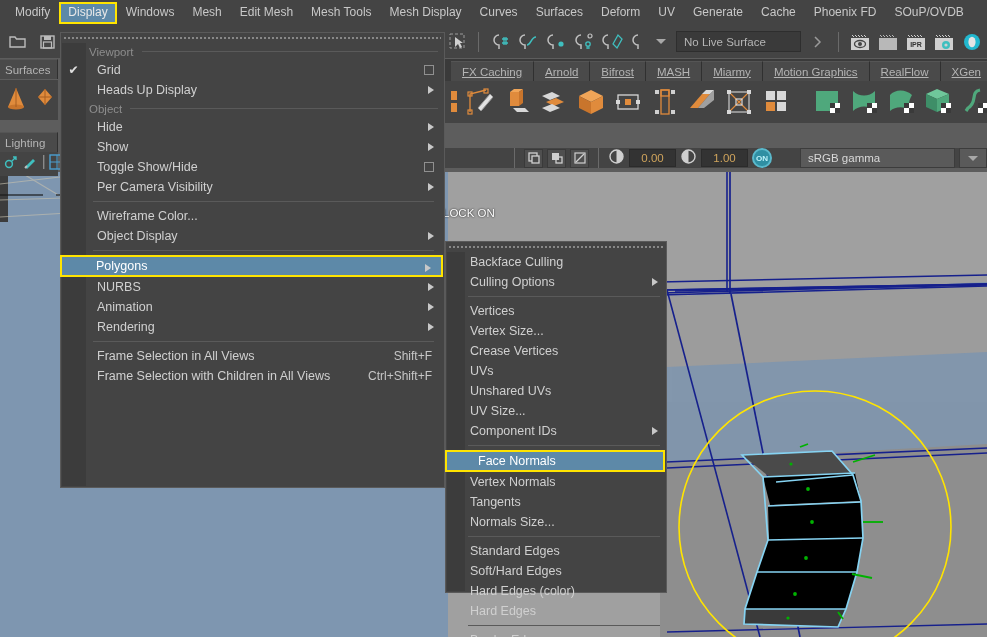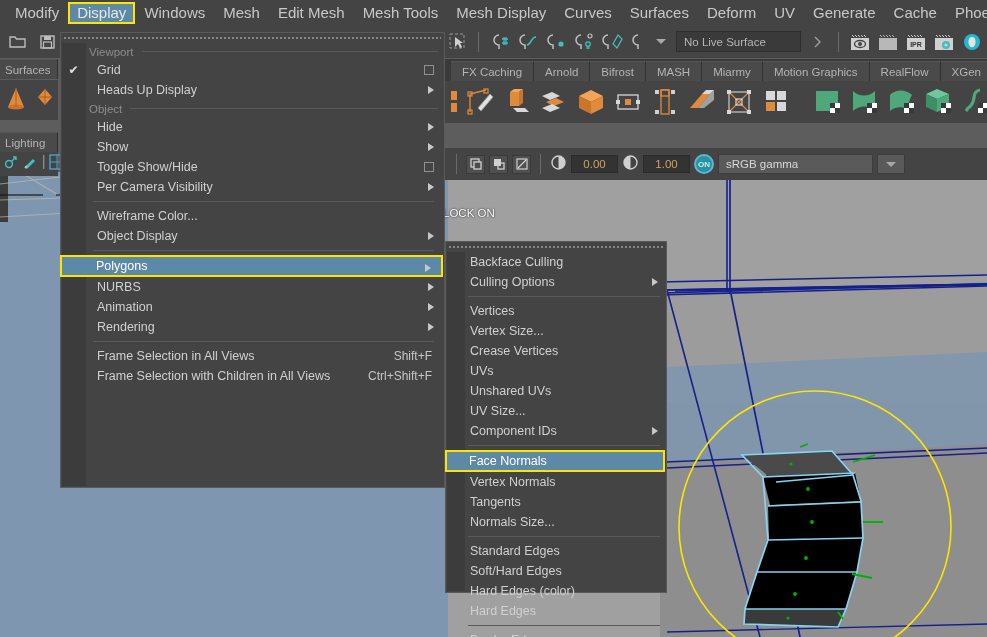--- a/index.html
+++ b/index.html
@@ -10,21 +10,21 @@
     overflow: hidden;
   }
   #app { position: relative; width: 987px; height: 637px; }
 
   
   .menubar {
     position: absolute; left: 0; top: 0; width: 987px; height: 25px;
     background: #444444;
     display: flex; align-items: center;
     padding-left: 6px;
-    font-size: 15px; color: #c8c8c8;
+    font-size: 12px; color: #c8c8c8;
   }
   .menubar .mi {
     padding: 3px 9px 4px 9px; white-space: nowrap; line-height: 15px;
     position: relative;
   }
   .menubar .mi.active {
     background: #5d89a8; color: #e8e8e8;
     border: 2px solid #ffe400;
     padding: 1px 7px 2px 7px;
   }
@@ -55,57 +55,59 @@
 
   
   .shelftabs {
     position: absolute; left: 445px; top: 59px; width: 542px; height: 22px;
     background: #3a3a3a; display: flex; align-items: flex-end;
     font-size: 11.5px; color: #b4b4b4;
   }
   .shelftab {
     height: 20px; padding: 0 11px; display: flex; align-items: center;
     background: #4a4a4a; border-right: 1px solid #303030;
-    border-top: 1px solid #555; white-space: nowrap;
+    border-top: 1px solid #555; white-space: nowrap; text-decoration: underline;
   }
   .shelftab.first { margin-left: 6px; }
 
   
   .shelfrow {
     position: absolute; left: 445px; top: 81px; width: 542px; height: 42px;
     background: #444444; display: flex; align-items: center; gap: 5px;
     padding-left: 4px;
   }
   .shelf-ic { width: 32px; height: 32px; flex: 0 0 32px; }
 
   
   .cmbar {
-    position: absolute; left: 445px; top: 148px; width: 542px; height: 32px;
+    position: absolute; left: 445px; top: 148px; width: 542px; height: 20px;
     background: #444444; display: flex; align-items: center; gap: 4px;
     padding-left: 6px;
+    justify-content: flex-end;
   }
   .cm-btn {
     width: 19px; height: 19px; background: #4f4f4f; border: 1px solid #3a3a3a;
     display: flex; align-items: center; justify-content: center;
   }
   .cm-num {
     width: 47px; height: 18px; background: #333; border: 1px solid #2b2b2b;
     color: #cfa45c; font-size: 11.5px; display: flex; align-items: center;
     justify-content: center;
   }
   .cm-on {
     width: 20px; height: 20px; border-radius: 50%; background: #2f8fa3;
     color: #bdf2fb; font-size: 8px; font-weight: bold;
     display: flex; align-items: center; justify-content: center;
     border: 2px solid #5ab9cc;
   }
   .cm-combo {
     width: 155px; height: 20px; background: #5a5a5a; border: 1px solid #3c3c3c;
     color: #d8d8d8; font-size: 11.5px; display: flex; align-items: center;
     padding-left: 7px;
+    margin-left: 24px;
   }
   .cm-combo-arrow {
     width: 28px; height: 20px; background: #5a5a5a; border: 1px solid #3c3c3c;
     display: flex; align-items: center; justify-content: center;
   }
 
   
   .lsb-tab {
     position: absolute; left: 0; width: 58px; height: 20px;
     background: #4a4a4a; color: #b4b4b4; font-size: 11.5px;
@@ -199,21 +201,21 @@
   .sub-gutter {
     position: absolute; left: 1px; top: 10px; width: 18px; bottom: 1px;
     background: #3c3c3c;
   }
   .sub-item {
     position: relative; height: 20px; display: flex; align-items: center;
     padding-left: 24px; font-size: 12.5px; color: #d0d0d0;
   }
   .sub-item.hl {
     background: #5d89a8; color: #ffffff;
-    border: 2px solid #ffe400; height: 22px; padding-left: 22px;
+    border: 2px solid #ffe400; height: 22px; padding-left: 31px;
     margin-left: -1px; width: 220px; text-align: center;
   }
   .sub-arrow {
     position: absolute; right: 8px; top: 6px;
     width: 0; height: 0; border-top: 4px solid transparent;
     border-bottom: 4px solid transparent; border-left: 6px solid #c8c8c8;
   }
   .sub-div { height: 1px; background: #5a5a5a; margin: 4px 6px 4px 22px; }
   .hlbar {
     position: absolute; left: 20px; width: 201px; height: 22px;

